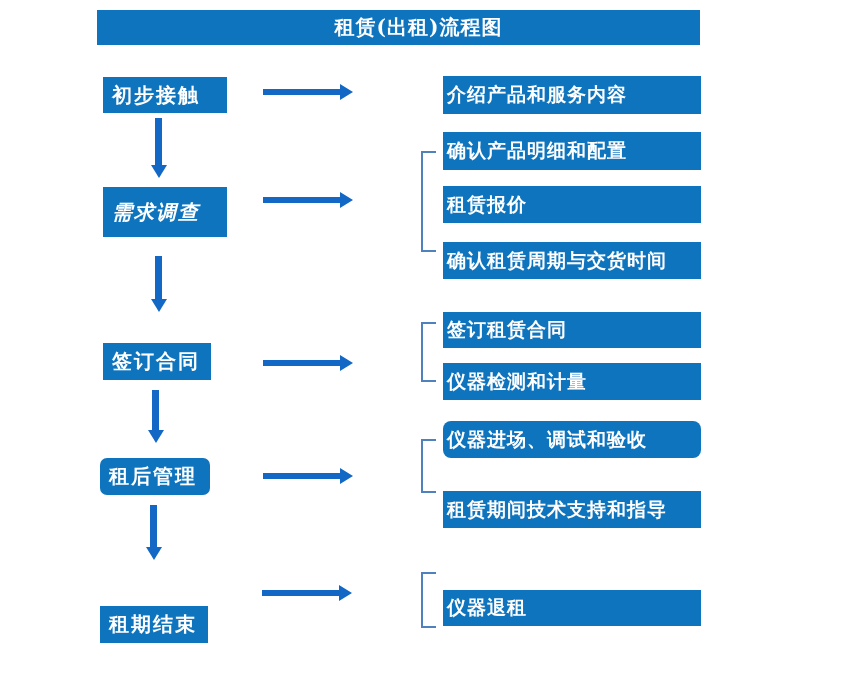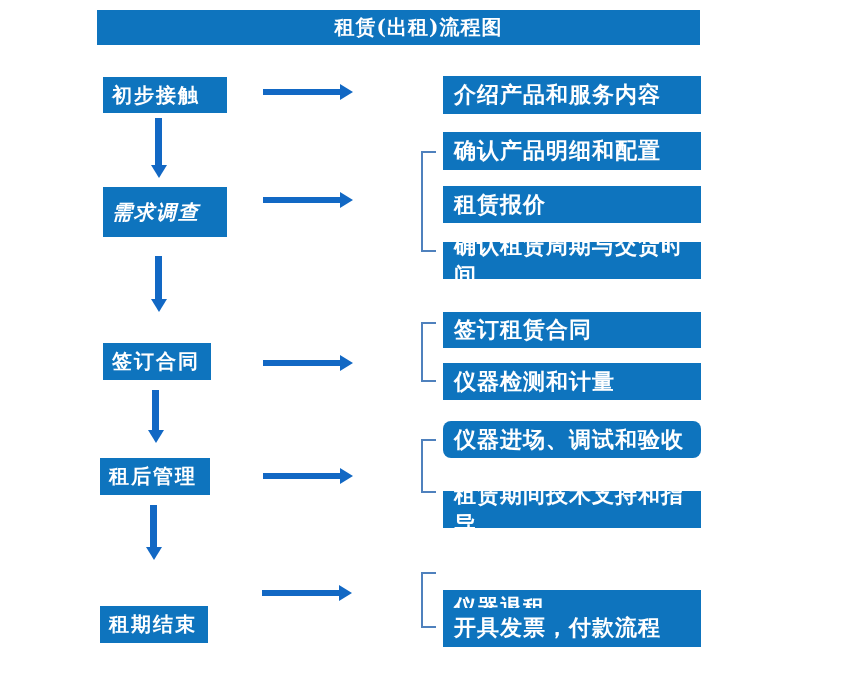--- a/index.html
+++ b/index.html
@@ -30,22 +30,22 @@
     color:var(--text-white);
     display:flex;align-items:center;
     padding-left:9px;
     font-size:20px;font-weight:bold;letter-spacing:2px;
   }
   .detail-box{
     position:absolute;left:443px;width:258px;
     background:var(--box-blue);
     color:var(--text-white);
     display:flex;align-items:center;
-    padding-left:11px;
-    font-size:22px;font-weight:bold;letter-spacing:1px;
+    padding-left:4px;
+    font-size:19px;font-weight:bold;letter-spacing:1px;
   }
   .h-arrow{
     position:absolute;
     width:77px;height:6px;
     background:var(--arrow-blue);
   }
   .h-arrow::after{
     content:"";position:absolute;right:-13px;top:50%;
     transform:translateY(-50%);
     border-left:13px solid var(--arrow-blue);
@@ -73,21 +73,21 @@
 </head>
 <body>
 
 <div class="canvas">
 
   <div class="title-bar">租赁(出租)流程图</div>
 
   <div class="step-box" style="left:103px;top:77px;width:124px;height:36px;">初步接触</div>
   <div class="step-box" style="left:103px;top:187px;width:124px;height:50px;font-style:italic;">需求调查</div>
   <div class="step-box" style="left:103px;top:343px;width:108px;height:37px;">签订合同</div>
-  <div class="step-box" style="left:100px;top:458px;width:110px;height:37px;">租后管理</div>
+  <div class="step-box" style="left:100px;top:458px;width:110px;height:37px;border-radius:7px;">租后管理</div>
   <div class="step-box" style="left:100px;top:606px;width:108px;height:37px;">租期结束</div>
 
   <div class="v-arrow" style="left:155px;top:118px;height:47px;"></div>
   <div class="v-arrow" style="left:155px;top:256px;height:43px;"></div>
   <div class="v-arrow" style="left:152px;top:390px;height:40px;"></div>
   <div class="v-arrow" style="left:150px;top:505px;height:42px;"></div>
 
   <div class="h-arrow" style="left:263px;top:89px;"></div>
   <div class="h-arrow" style="left:263px;top:197px;"></div>
   <div class="h-arrow" style="left:263px;top:360px;"></div>
@@ -101,15 +101,14 @@
 
   <div class="detail-box" style="top:76px;height:38px;">介绍产品和服务内容</div>
   <div class="detail-box" style="top:132px;height:38px;">确认产品明细和配置</div>
   <div class="detail-box" style="top:186px;height:37px;">租赁报价</div>
   <div class="detail-box" style="top:242px;height:37px;">确认租赁周期与交货时间</div>
   <div class="detail-box" style="top:312px;height:36px;">签订租赁合同</div>
   <div class="detail-box" style="top:363px;height:37px;">仪器检测和计量</div>
   <div class="detail-box" style="top:421px;height:37px;border-radius:8px;">仪器进场、调试和验收</div>
   <div class="detail-box" style="top:491px;height:37px;">租赁期间技术支持和指导</div>
   <div class="detail-box" style="top:557px;height:36px;margin-top:33px;">仪器退租</div>
-  <div class="detail-box" style="top:608px;height:39px;">开具发票，付款流程</div>
 
 </div>
 
 </body></html>

